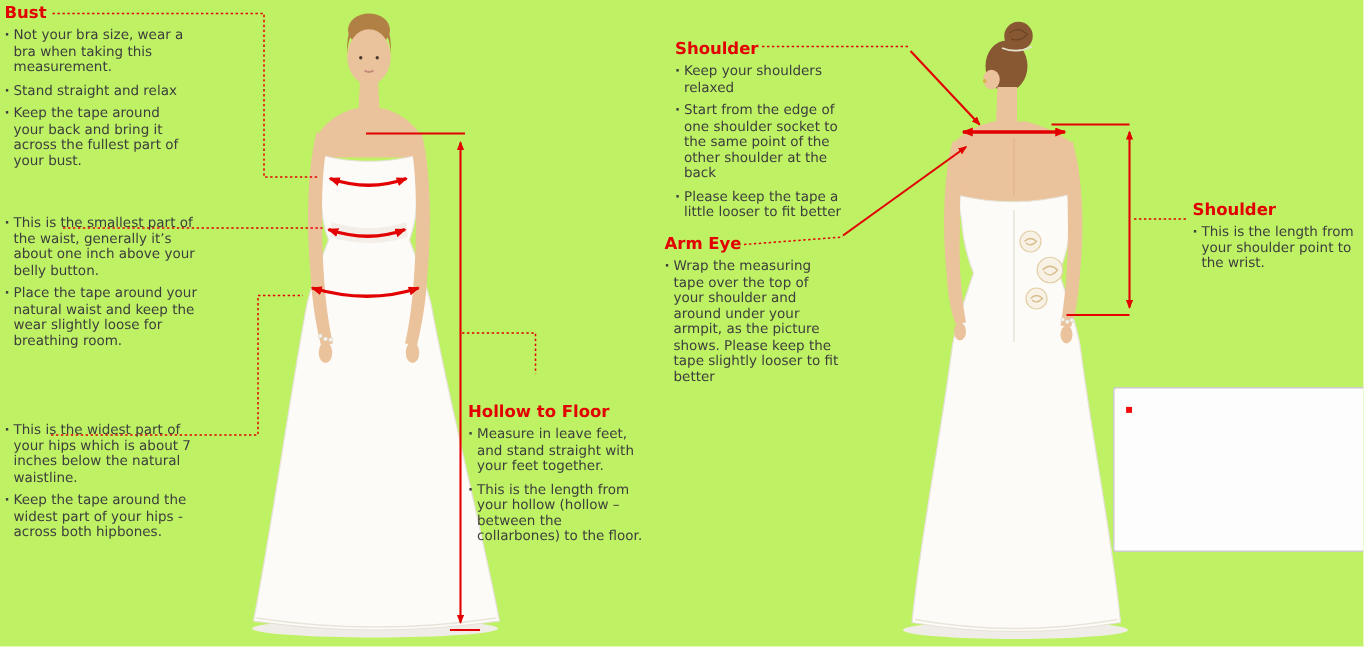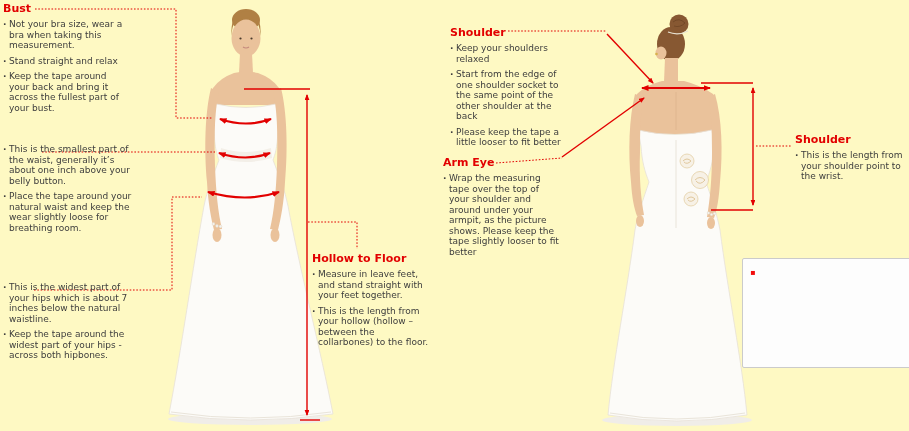--- a/index.html
+++ b/index.html
@@ -1,31 +1,31 @@
 <!DOCTYPE html>
 <html style="--accent_red: #e20000; --note_red: #f20d0d; --text_dark: #3d3d3d; --note_border: #cbcbcb; --note_bg: #fdfdfd; --skin_tone: #eac29b; --hair_blonde: #b08044; --hair_brown: #875832; --dress_white: #fcfbf8; --dress_line: #e7e1d8; --floor_shadow: #f0ede8;"><head>
 <meta charset="utf-8">
 <style>
   html,body{margin:0;padding:0;background:#fff;}
   .guide{
-    position:relative;width:909px;height:431px;background:#fef9c3;overflow:hidden;
+    position:relative;width:909px;height:431px;background:#bef264;overflow:hidden;
     font-family:"DejaVu Sans","Liberation Sans",sans-serif;
     color:var(--text_dark,#3d3d3d);
   }
   .art{position:absolute;left:0;top:0;width:909px;height:431px;}
   
   .sec{position:absolute;font-size:9px;line-height:10.5px;}
   .t{margin:0 0 4px 0;font-size:11px;line-height:13px;font-weight:bold;color:var(--accent_red,#e20000);}
   .b{display:flex;margin:0 0 5px 0;}
   .d{flex:0 0 6px;font-weight:bold;color:var(--text_dark,#3d3d3d);}
   .bt{flex:1 1 auto;}
   #sec-bust{left:3px;top:2px;width:121px;}
   #sec-waist{left:3px;top:144px;width:133px;}
   #sec-hips{left:3px;top:282px;width:131px;}
-  #sec-hollow{left:312px;top:252px;width:118px;}
+  #sec-hollow{left:312px;top:268px;width:118px;}
   #sec-shoulder{left:450px;top:26px;width:116px;}
   #sec-armeye{left:443px;top:156px;width:117px;}
   #sec-armlength{left:795px;top:133px;width:108px;}
   
   .note{
     position:absolute;left:742px;top:258px;width:160px;min-height:92px;
     background:var(--note_bg,#fdfdfd);border:1px solid var(--note_border,#cbcbcb);
     border-radius:2px;padding:8px 4px 8px 7px;display:flex;
     font-size:10px;line-height:11.3px;font-weight:bold;color:var(--note_red,#f20d0d);
   }

